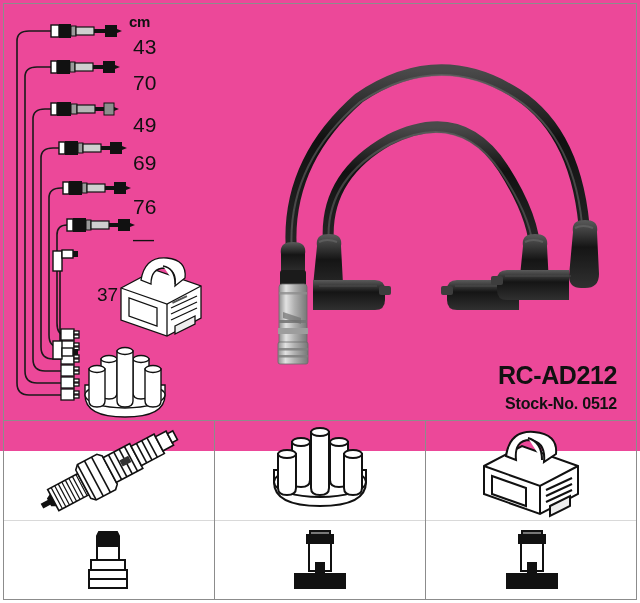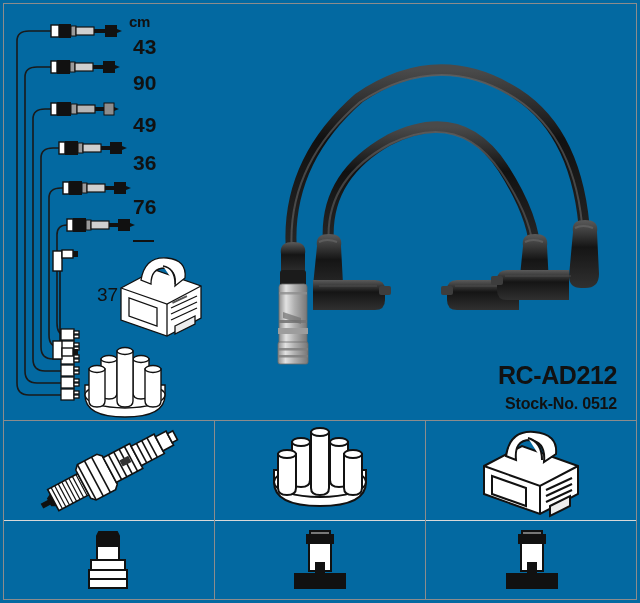--- a/index.html
+++ b/index.html
@@ -3,22 +3,22 @@
 <meta charset="utf-8">
 <title>NGK Ignition Cable Kit Diagram</title>
 <style>
   html,body{margin:0;padding:0;background:#fff;}
   body{
     font-family:"Liberation Sans", sans-serif;
     width:640px;height:603px;overflow:hidden;
     -webkit-font-smoothing:antialiased;
   }
   #sheet{
-    position:relative;width:640px;height:603px;box-sizing:border-box;
-    background:#0369a1;
+    position:relative;width:640px;height:451px;box-sizing:border-box;
+    background:#ec4899;
     padding-left:24px;
   }
   
   .frame{
     position:absolute;left:3px;top:3px;width:634px;height:597px;
     border:1px solid #8c8c8c;box-sizing:border-box;pointer-events:none;
   }
   
   #main-panel{
     position:absolute;left:3px;top:3px;width:634px;height:418px;
@@ -39,21 +39,21 @@
   .bcell .lower{position:absolute;left:0;top:100px;right:0;bottom:0;}
   .ctr{position:absolute;left:50%;top:50%;transform:translate(-50%,-50%);}
 
   
   #cm-col{position:absolute;left:0;top:0;width:200px;height:270px;}
   .cm-head{
     position:absolute;left:126px;top:10px;
     font-size:15px;font-weight:bold;color:#111;letter-spacing:-0.3px;
   }
   .cm-val{
-    position:absolute;left:130px;font-size:21px;font-weight:700;color:#111;
+    position:absolute;left:130px;font-size:21px;font-weight:400;color:#111;
     letter-spacing:0px;
     text-align:center;
   }
   .len-37{
     position:absolute;left:64px;top:281px;font-size:19px;color:#111;margin-left:30px;
   }
   
   #product-id{
     position:absolute;right:20px;top:358px;text-align:right;
     font-size:25px;font-weight:bold;color:#111;letter-spacing:-0.4px;
@@ -231,23 +231,23 @@
         <path d="M18 26 L18 58 Q18 64 26 64 Q34 64 34 58 L34 26 Z"></path>
         <ellipse cx="26" cy="26" rx="8" ry="3.5"></ellipse>
         <path d="M74 26 L74 58 Q74 64 82 64 Q90 64 90 58 L90 26 Z"></path>
         <ellipse cx="82" cy="26" rx="8" ry="3.5"></ellipse>
       </g>
     </svg>
 
     <div id="cm-col">
       <span class="cm-head">cm</span>
       <span class="cm-val" style="top:32px">43</span>
-      <span class="cm-val" style="top:68px">90</span>
+      <span class="cm-val" style="top:68px">70</span>
       <span class="cm-val" style="top:110px">49</span>
-      <span class="cm-val" style="top:148px">36</span>
+      <span class="cm-val" style="top:148px">69</span>
       <span class="cm-val" style="top:192px">76</span>
       <span class="cm-val" style="top:224px">—</span>
     </div>
     <span class="len-37">37</span>
 
     <svg width="400" height="330" viewBox="0 0 400 330" style="position:absolute;left:246px;top:45px;">
       <defs>
         <linearGradient id="cab" x1="0" y1="0" x2="0" y2="1">
           <stop offset="0%" stop-color="#4a4a4a"></stop>
           <stop offset="35%" stop-color="#111111"></stop>

